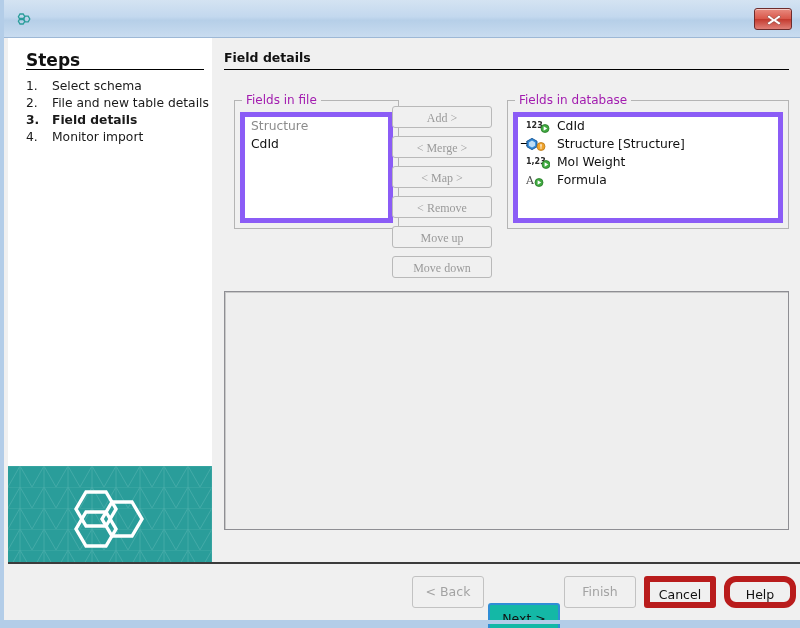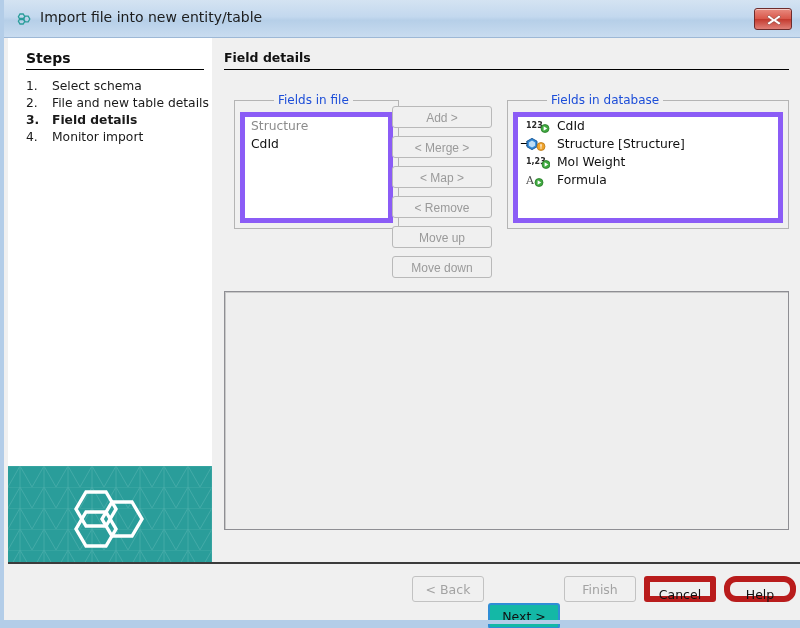--- a/index.html
+++ b/index.html
@@ -41,21 +41,21 @@
   .close-btn svg{position:absolute;left:11px;top:4px;}
 
   
   .steps-pane{
     position:absolute;left:4px;top:38px;width:204px;height:552px;
     background:#ffffff;
     box-sizing:border-box;
   }
   .steps-title{
     position:absolute;left:18px;top:12px;
-    font-weight:bold;font-size:14px;color:#111;
+    font-weight:bold;font-size:17px;color:#111;
   }
   .steps-rule{
     position:absolute;left:18px;top:31px;width:178px;height:1px;background:#000;
   }
   .steps-list{
     position:absolute;left:18px;top:40px;width:180px;
     list-style:none;margin:0;padding:0;
   }
   .steps-list li{
     position:relative;height:17px;line-height:17px;
@@ -97,23 +97,22 @@
   
   .group{position:absolute;}
   .group .gbox{
     position:absolute;left:0;top:7px;width:100%;height:calc(100% - 7px);
     box-sizing:border-box;
     border:1px solid #b4b4b4;
     background:transparent;
   }
   .group .glabel{
     position:absolute;left:8px;top:0px;padding:0 4px;
-    background:#f0f0f0;font-size:12px;color:#1d4ed8;
+    background:#f0f0f0;font-size:12px;color:#a21caf;
     white-space:nowrap;
-    margin-left:32px;
   }
   .listbox{
     position:absolute;left:6px;top:19px;right:6px;bottom:6px;
     background:#ffffff;
     border:5px solid #8b5cf6;
     box-sizing:border-box;
     overflow:hidden;
   }
   .lrow{
     position:relative;height:18px;line-height:18px;
@@ -134,42 +133,42 @@
   
   .midbtns{position:absolute;left:180px;top:68px;width:100px;}
   .btn{
     display:block;box-sizing:border-box;
     width:100px;height:22px;line-height:20px;
     margin-bottom:8px;
     text-align:center;font-size:12px;
     background:#f0f0f0;
     border:1px solid #b9b9b9;border-radius:3px;
     color:#9a9a9a;
-    font-family:Liberation Sans, sans-serif;
+    font-family:Liberation Serif, serif;
     cursor:default;
   }
 
   
   .lower-panel{
     position:absolute;left:12px;top:253px;width:565px;height:239px;
     background:#eeeeee;
     border:1px solid #8e8e93;
     box-sizing:border-box;
     box-shadow:inset 1px 1px 0 #c8c8c8;
   }
 
   
   .footer-rule{
     position:absolute;left:4px;top:562px;width:792px;height:2px;background:#3b3b3b;
   }
   .footer{
     position:absolute;left:4px;top:564px;width:792px;height:56px;background:#f0f0f0;
   }
   .fbtn{
-    position:absolute;top:12px;height:26px;
+    position:absolute;top:12px;height:32px;
     box-sizing:border-box;
     font-size:12.5px;font-family:inherit;
     border-radius:3px;
     background:#f0f0f0;
     text-align:center;line-height:24px;
     cursor:pointer;
   }
   .fbtn.enabled{border:6px solid #b91c1c;color:#111;}
   .fbtn.disabled{border:1px solid #c2c2c2;color:#a3a3a3;cursor:default;}
   .fbtn.focused{
@@ -189,21 +188,20 @@
   <div class="titlebar">
     <span class="title-icon">
       <svg width="18" height="18" viewBox="0 0 18 18">
         <g fill="none" stroke="#2a9d9a" stroke-width="1.3">
           <polygon points="4,4 7.2,4 8.8,6.8 7.2,9.6 4,9.6 2.4,6.8"></polygon>
           <polygon points="4,8.4 7.2,8.4 8.8,11.2 7.2,14 4,14 2.4,11.2"></polygon>
           <polygon points="9,6.2 12.2,6.2 13.8,9 12.2,11.8 9,11.8 7.4,9"></polygon>
         </g>
       </svg>
     </span>
-    <span class="title-text">Import file into new entity/table</span>
     <button class="close-btn">
       <svg width="16" height="14" viewBox="0 0 16 14">
         <path d="M3 2 L8 6 L13 2 L15 4 L10.5 7 L15 10 L13 12 L8 8.5 L3 12 L1 10 L5.5 7 L1 4 Z" fill="#ffffff" stroke="#8d3a30" stroke-width=".6"></path>
       </svg>
     </button>
   </div>
 
   <div class="steps-pane">
     <div class="steps-title">Steps</div>
     <div class="steps-rule"></div>

